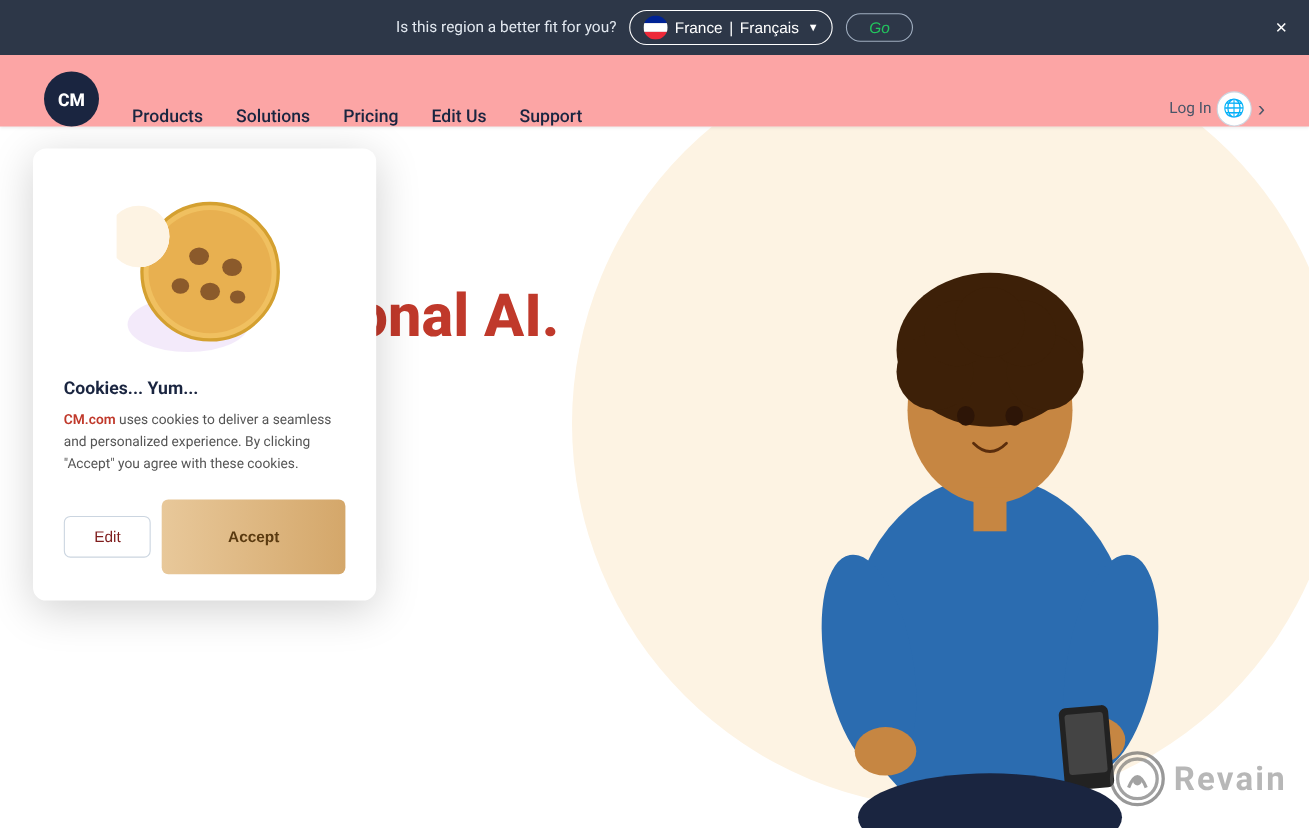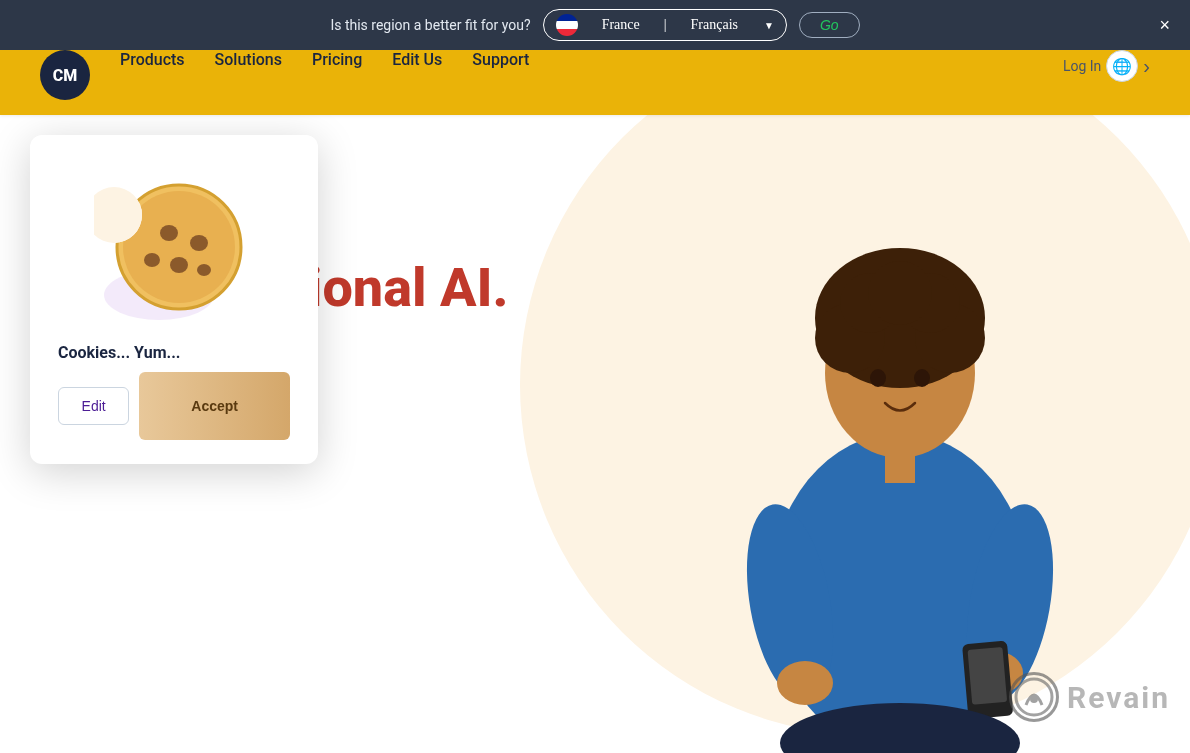--- a/index.html
+++ b/index.html
@@ -20,24 +20,23 @@
     }
     .region-banner-text { color: #e2e8f0; }
     .region-selector {
       display: flex;
       align-items: center;
       background: transparent;
       border: 1.5px solid #fff;
       border-radius: 20px;
       padding: 4px 12px;
       color: #fff;
-      gap: 24px;
-      cursor: pointer;
-      font-size: 14px;
-      font-family: Liberation Serif, serif;
+      gap: 6px;
+      cursor: pointer;
+      font-size: 14px;
     }
     .flag-circle {
       width: 22px; height: 22px;
       border-radius: 50%;
       overflow: hidden;
       display: inline-flex;
       flex-direction: column;
       flex-shrink: 0;
     }
     .flag-blue { background: #002395; height: 33%; }
@@ -60,23 +59,23 @@
       background: none;
       border: none;
       color: #fff;
       font-size: 18px;
       cursor: pointer;
       line-height: 1;
     }
 
     
     .navbar {
-      background: #eab308;
-      display: flex;
-      align-items: flex-start;
+      background: #fca5a5;
+      display: flex;
+      align-items: flex-end;
       height: 65px;
       padding: 0 40px;
       position: relative;
       z-index: 50;
       box-shadow: 0 1px 3px rgba(0,0,0,0.08);
     }
     .logo {
       width: 50px; height: 50px;
       background: #1a2540;
       border-radius: 50%;
@@ -180,21 +179,21 @@
       right: 100px;
       bottom: 0;
       z-index: 5;
       width: 380px;
       height: 580px;
     }
 
     
     .revain-watermark {
       position: absolute;
-      bottom: 31px;
+      bottom: 20px;
       right: 20px;
       z-index: 20;
       display: flex;
       align-items: center;
       gap: 8px;
       opacity: 0.6;
     }
     .revain-icon {
       width: 50px; height: 50px;
       border: 3px solid #555;
@@ -215,21 +214,21 @@
     .cookie-overlay {
       position: absolute;
       top: 0; left: 0; right: 0; bottom: 0;
       z-index: 200;
       pointer-events: none;
     }
     .cookie-modal {
       position: absolute;
       left: 30px;
       top: 20px;
-      width: 288px;
+      width: 312px;
       background: #fff;
       border-radius: 12px;
       box-shadow: 0 8px 40px rgba(0,0,0,0.18);
       padding: 30px 28px 24px;
       pointer-events: all;
     }
     .cookie-icon-wrap {
       display: flex;
       justify-content: center;
       margin-bottom: 18px;
@@ -257,21 +256,21 @@
       gap: 10px;
       align-items: center;
     }
     .edit-btn {
       flex: 1;
       background: #fff;
       border: 1.5px solid #cbd5e0;
       border-radius: 6px;
       padding: 10px;
       font-size: 14px;
-      color: #4c1d95;
+      color: #7f1d1d;
       cursor: pointer;
       font-weight: 500;
       text-align: center;
     }
     .accept-btn {
       flex: 2;
       background: linear-gradient(90deg, #e8c89a, #d4a76a);
       border: none;
       border-radius: 6px;
       padding: 26px;
@@ -400,19 +399,22 @@
 
             <ellipse cx="75" cy="68" rx="9" ry="8" fill="#8b5a2b"></ellipse>
             <ellipse cx="105" cy="78" rx="9" ry="8" fill="#8b5a2b"></ellipse>
             <ellipse cx="85" cy="100" rx="9" ry="8" fill="#8b5a2b"></ellipse>
             <ellipse cx="58" cy="95" rx="8" ry="7" fill="#8b5a2b"></ellipse>
             <ellipse cx="110" cy="105" rx="7" ry="6" fill="#8b5a2b"></ellipse>
           </svg>
         </div>
       </div>
       <div class="cookie-title">Cookies... Yum...</div>
+      <div class="cookie-body">
+        <span class="brand">CM.com</span><span> uses cookies to deliver a seamless and personalized experience. By clicking "Accept" you agree with these cookies.</span>
+      </div>
       <div class="cookie-actions">
         <button class="edit-btn">Edit</button>
         <button class="accept-btn">Accept</button>
       </div>
     </div>
   </div>
 </section>
 
 </body></html>

